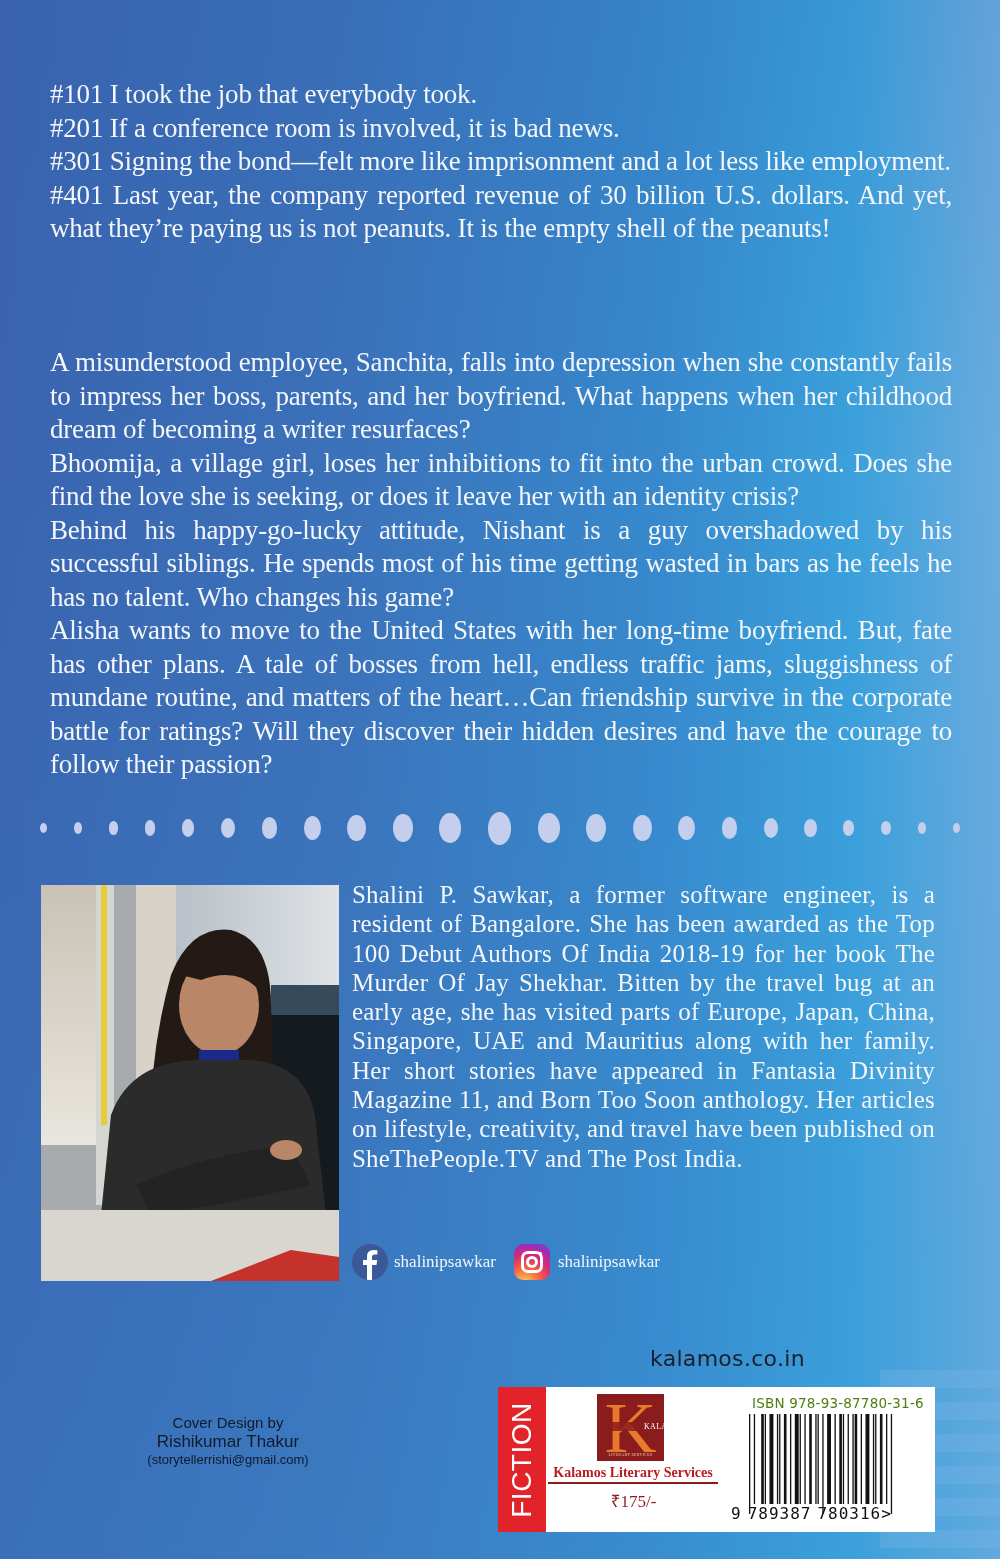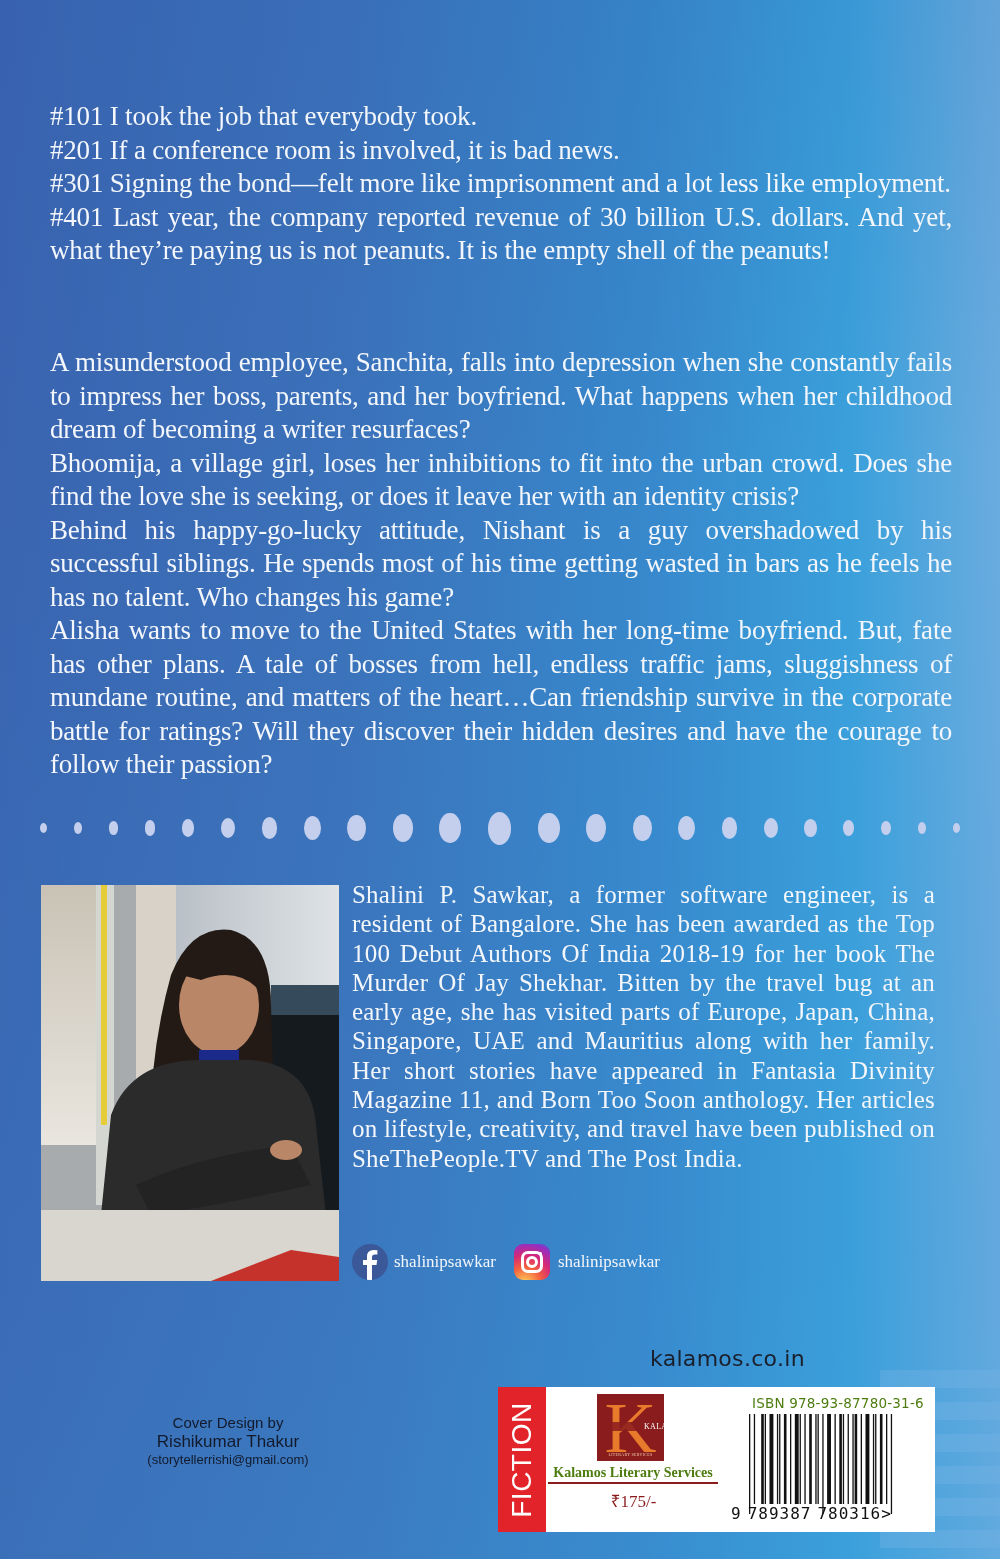--- a/index.html
+++ b/index.html
@@ -16,21 +16,21 @@
       pointer-events: none;
     }
     .right-stripes {
       position: absolute; right: 0; top: 1370px; width: 120px; height: 189px;
     }
     .right-stripes .s {
       position: absolute; left: 0; width: 120px; height: 18px;
       background: rgba(120,180,230,0.35);
     }
     .blurbs {
-      position: absolute; left: 50px; top: 100px; width: 902px;
+      position: absolute; left: 50px; top: 78px; width: 902px;
       font-size: 27px; line-height: 33.5px;
       text-align: justify;
       letter-spacing: -0.2px;
     }
     .blurbs p { margin: 0; }
     .synopsis {
       position: absolute; left: 50px; top: 346px; width: 902px;
       font-size: 27px; line-height: 33.5px;
       text-align: justify;
       letter-spacing: -0.2px;
@@ -114,21 +114,21 @@
       font-family: "Liberation Serif", serif; font-size: 8px; color: #fff; background: rgba(138,28,30,0.85);
       letter-spacing: 0.3px;
       padding-left: 47px;
     }
     .pub-logo .ksub {
       position: absolute; left: 0; right: 0; bottom: 4px; text-align: center;
       font-family: "Liberation Serif", serif; font-size: 4px; color: #f0d3b0; letter-spacing: 0.3px;
     }
     .pub-name {
       position: absolute; left: 2px; top: 78px; width: 170px;
-      font-family: "Liberation Serif", serif; font-weight: bold; font-size: 14px; color: #4d7c0f;
+      font-family: "Liberation Serif", serif; font-weight: bold; font-size: 14px; color: #b91c1c;
       border-bottom: 2px solid #8a1c1e; padding-bottom: 1px; text-align: center;
     }
     .price {
       position: absolute; left: 0; top: 102px; width: 175px; text-align: center;
       font-family: "Liberation Serif", serif; font-size: 17px; color: #8a1c1e;
     }
     .barcode-area { flex: 1; position: relative; }
     .isbn {
       position: absolute; left: 31px; top: 8px;
       font-family: "DejaVu Sans", sans-serif; font-size: 13.5px; color: #4d7c0f; letter-spacing: 0.2px;

